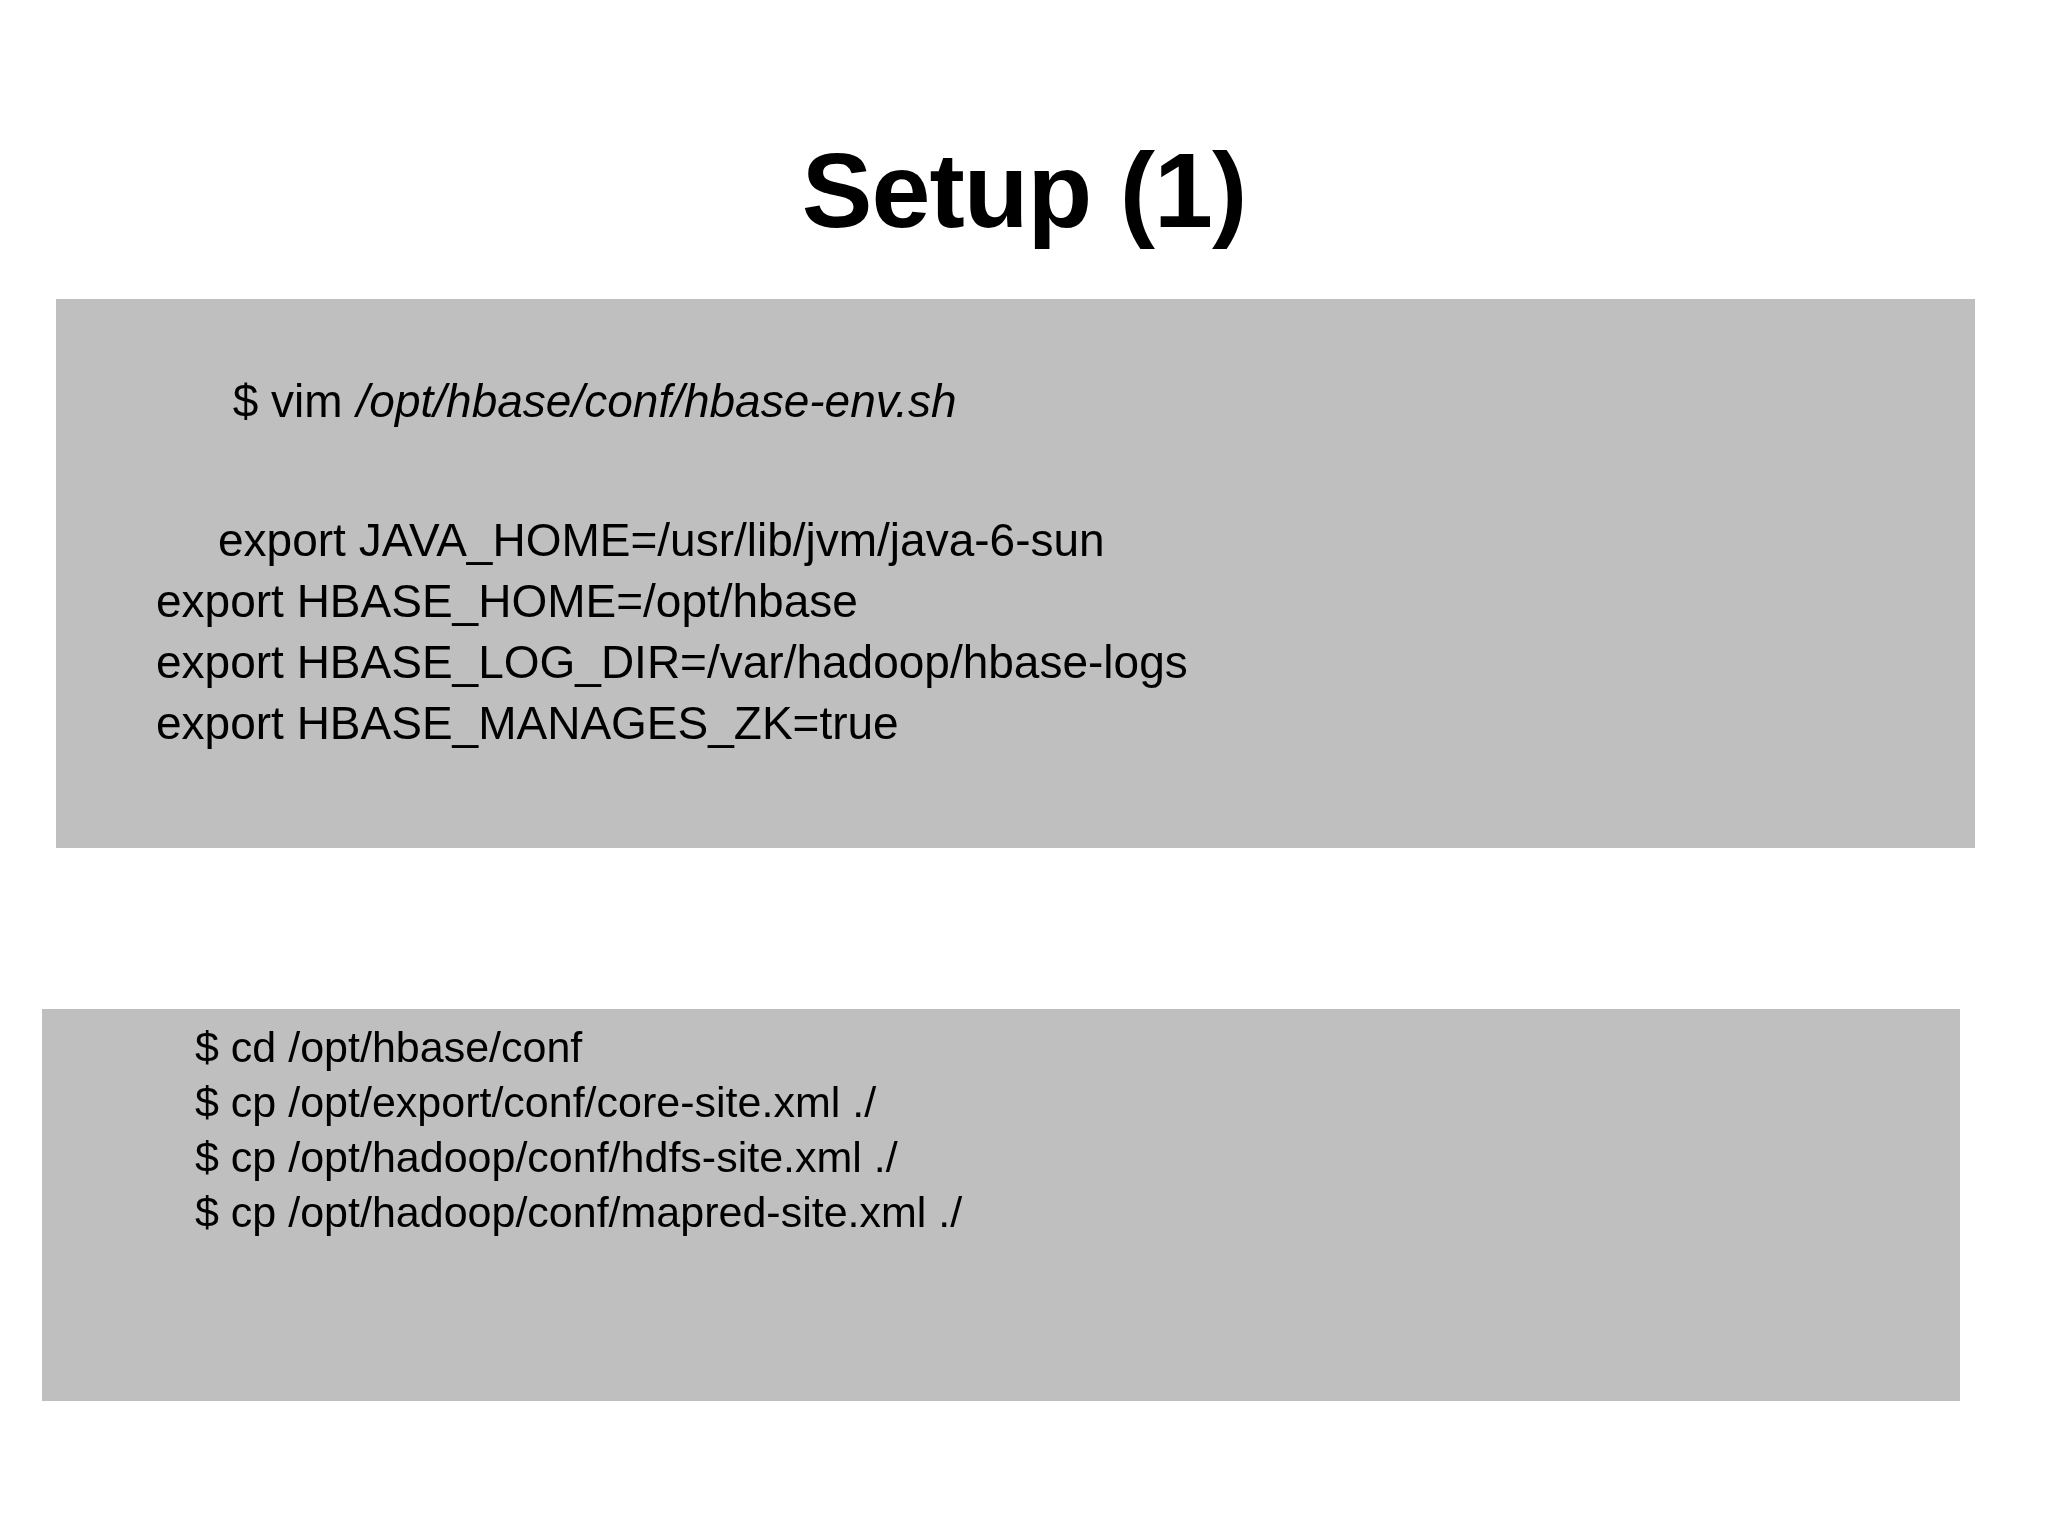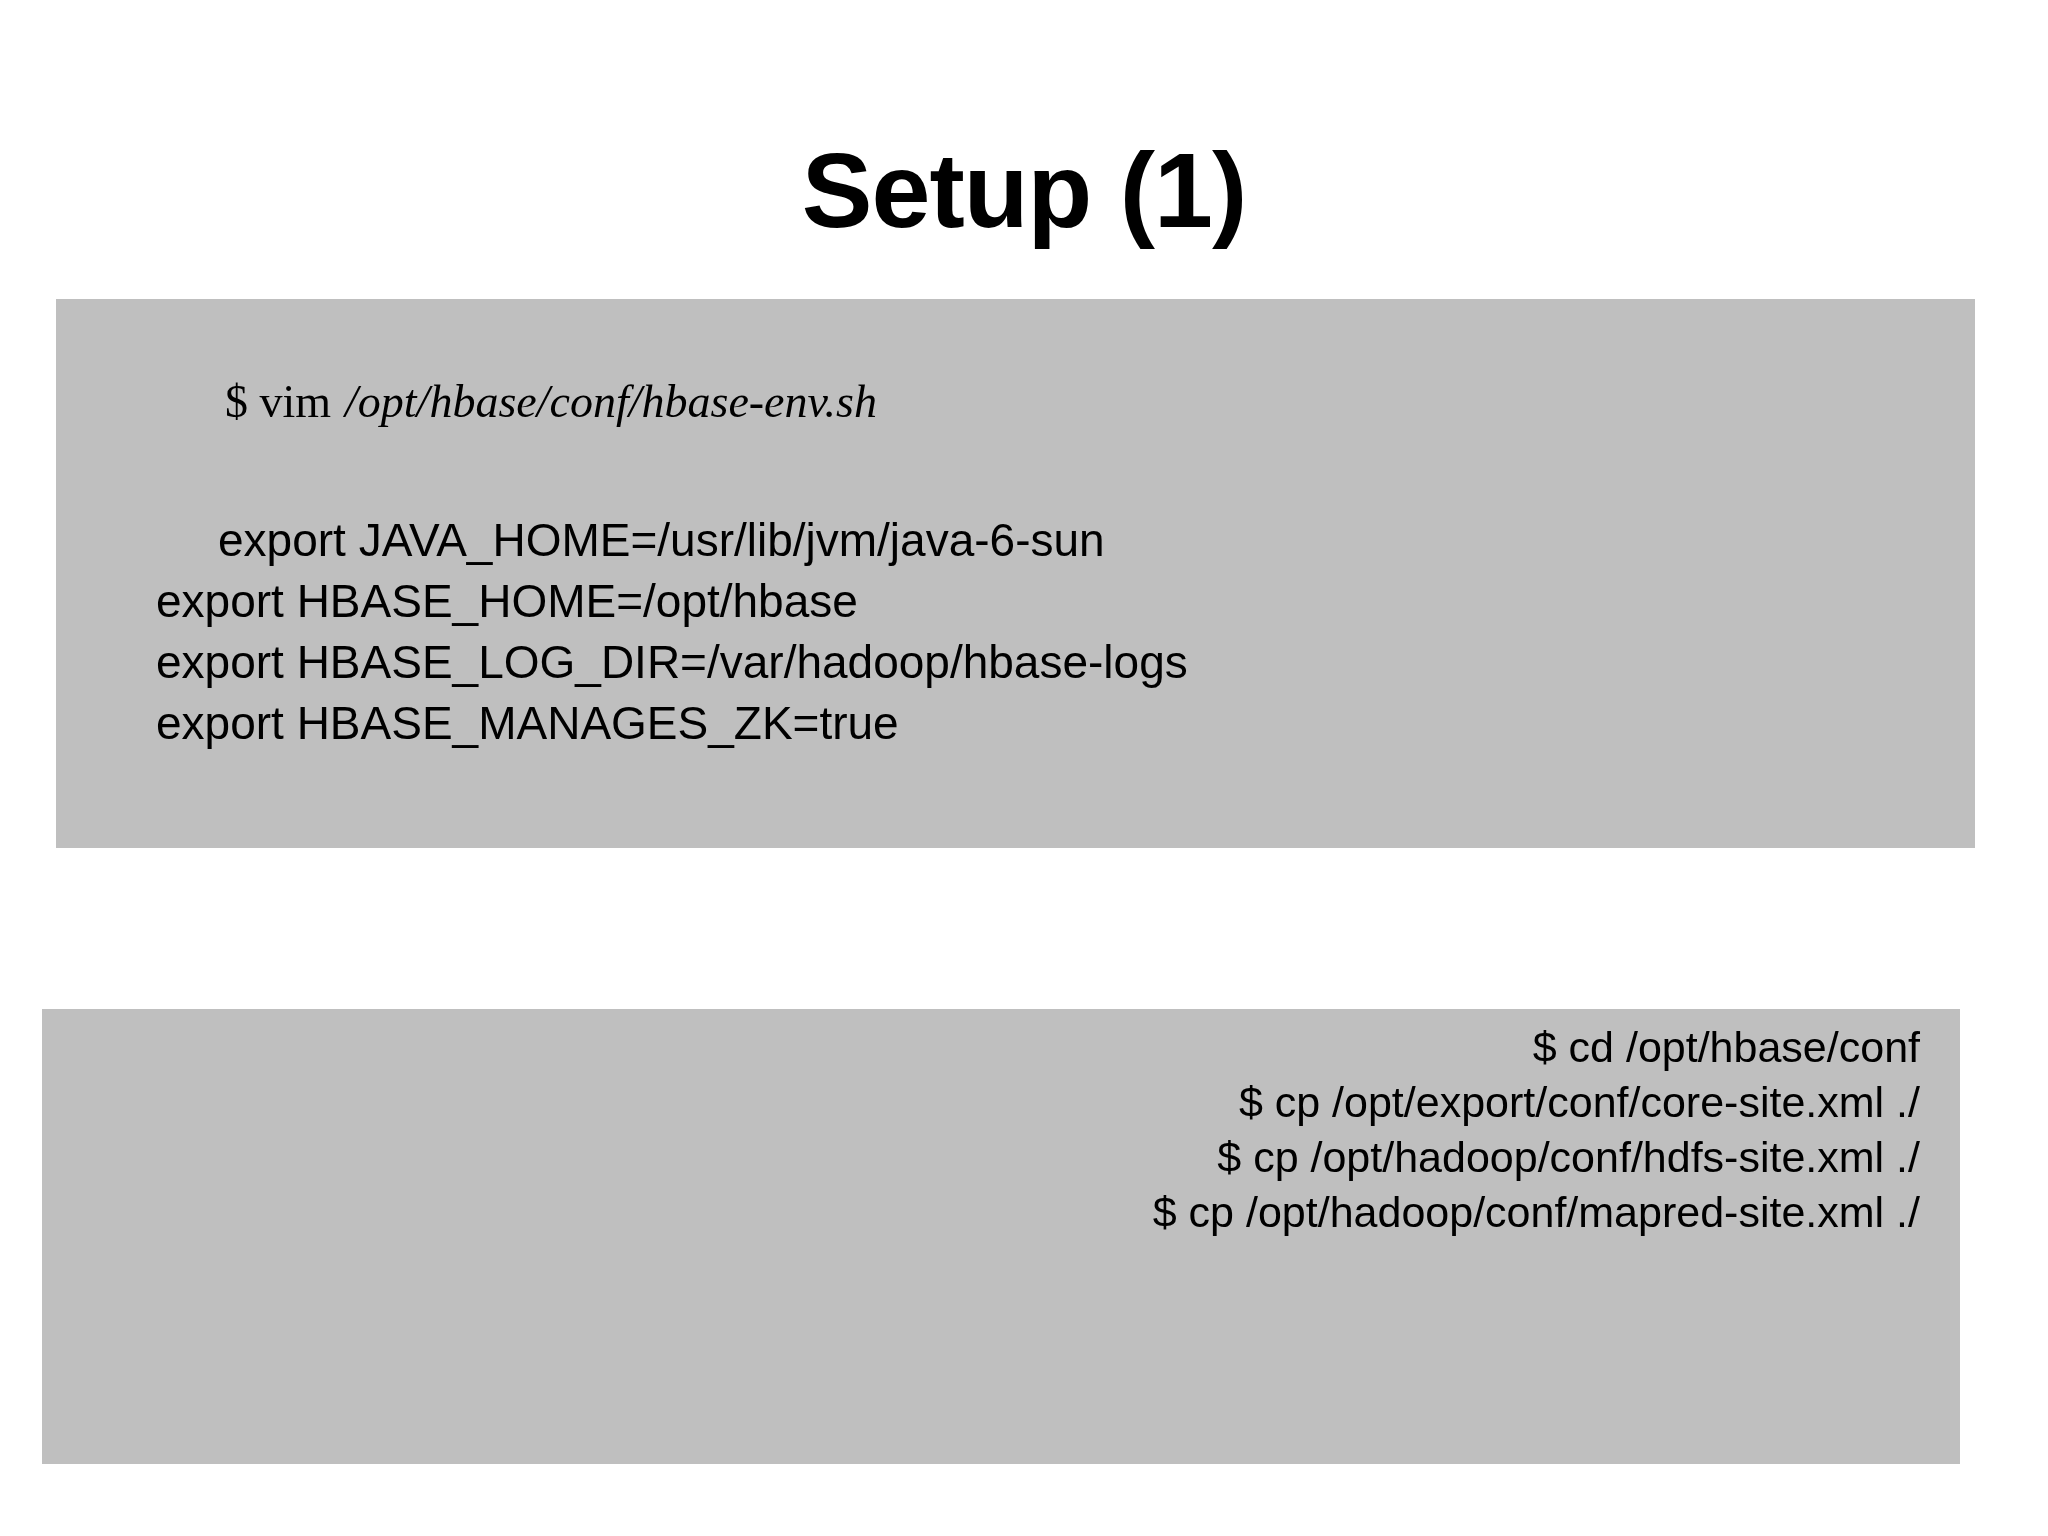--- a/index.html
+++ b/index.html
@@ -43,37 +43,35 @@
     top: 299px;
     width: 1919px;
     height: 549px;
     padding: 11px 40px 0 100px;
     font-size: 46px;
     line-height: 61px;
   }
   .env-block .vim-line {
     margin-bottom: 17px;
     white-space: pre;
-    font-family: Liberation Serif, serif;
   }
   .vim-path {
     font-style: italic;
     margin-left: 14px;
   }
   .env-block .code-line { white-space: pre; }
   .env-block .code-line.indent { padding-left: 62px; }
   .copy-block {
     left: 42px;
     top: 1009px;
     width: 1918px;
-    height: 455px;
+    height: 392px;
     padding: 11px 40px 0 153px;
     font-size: 43px;
     line-height: 55px;
-    text-align: right;
   }
   .copy-block .code-line { white-space: pre; }
 </style>
 </head>
 <body>
 
 <div class="slide">
 
   <h1 class="slide-title">Setup (1)</h1>
 

